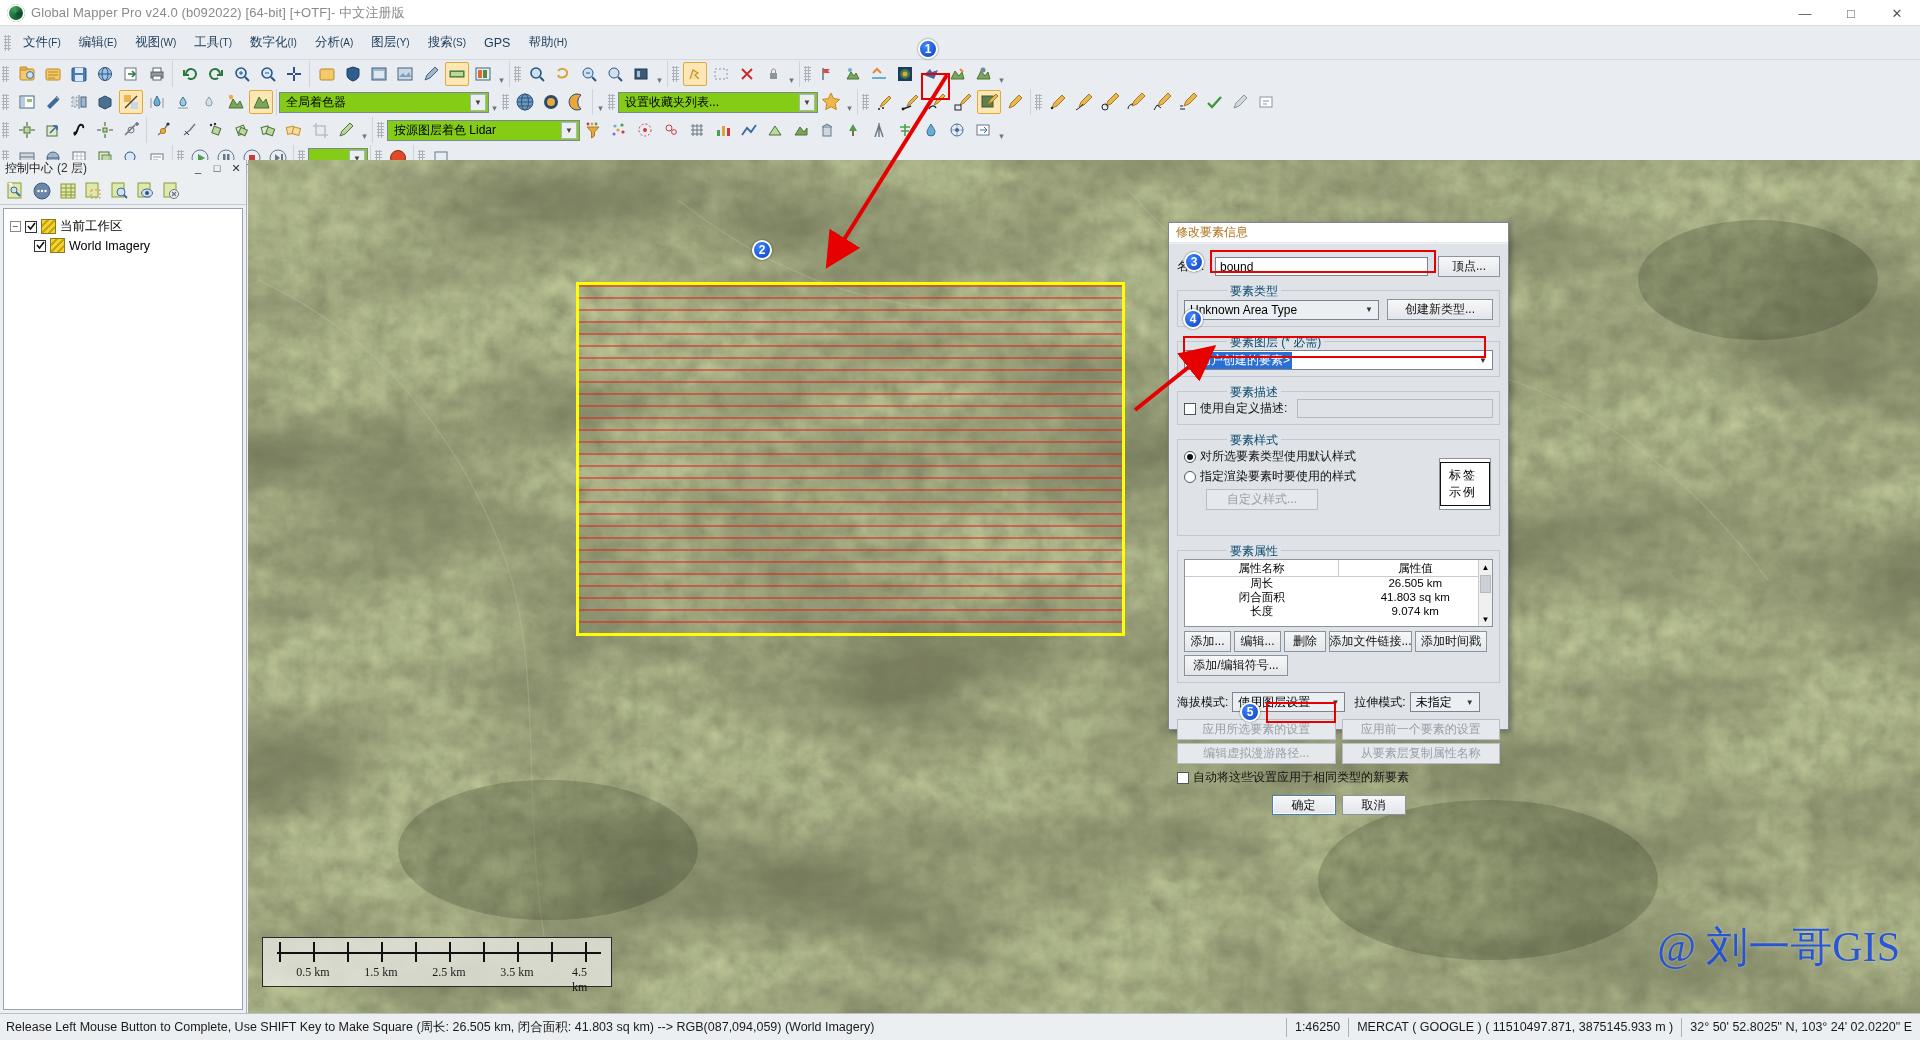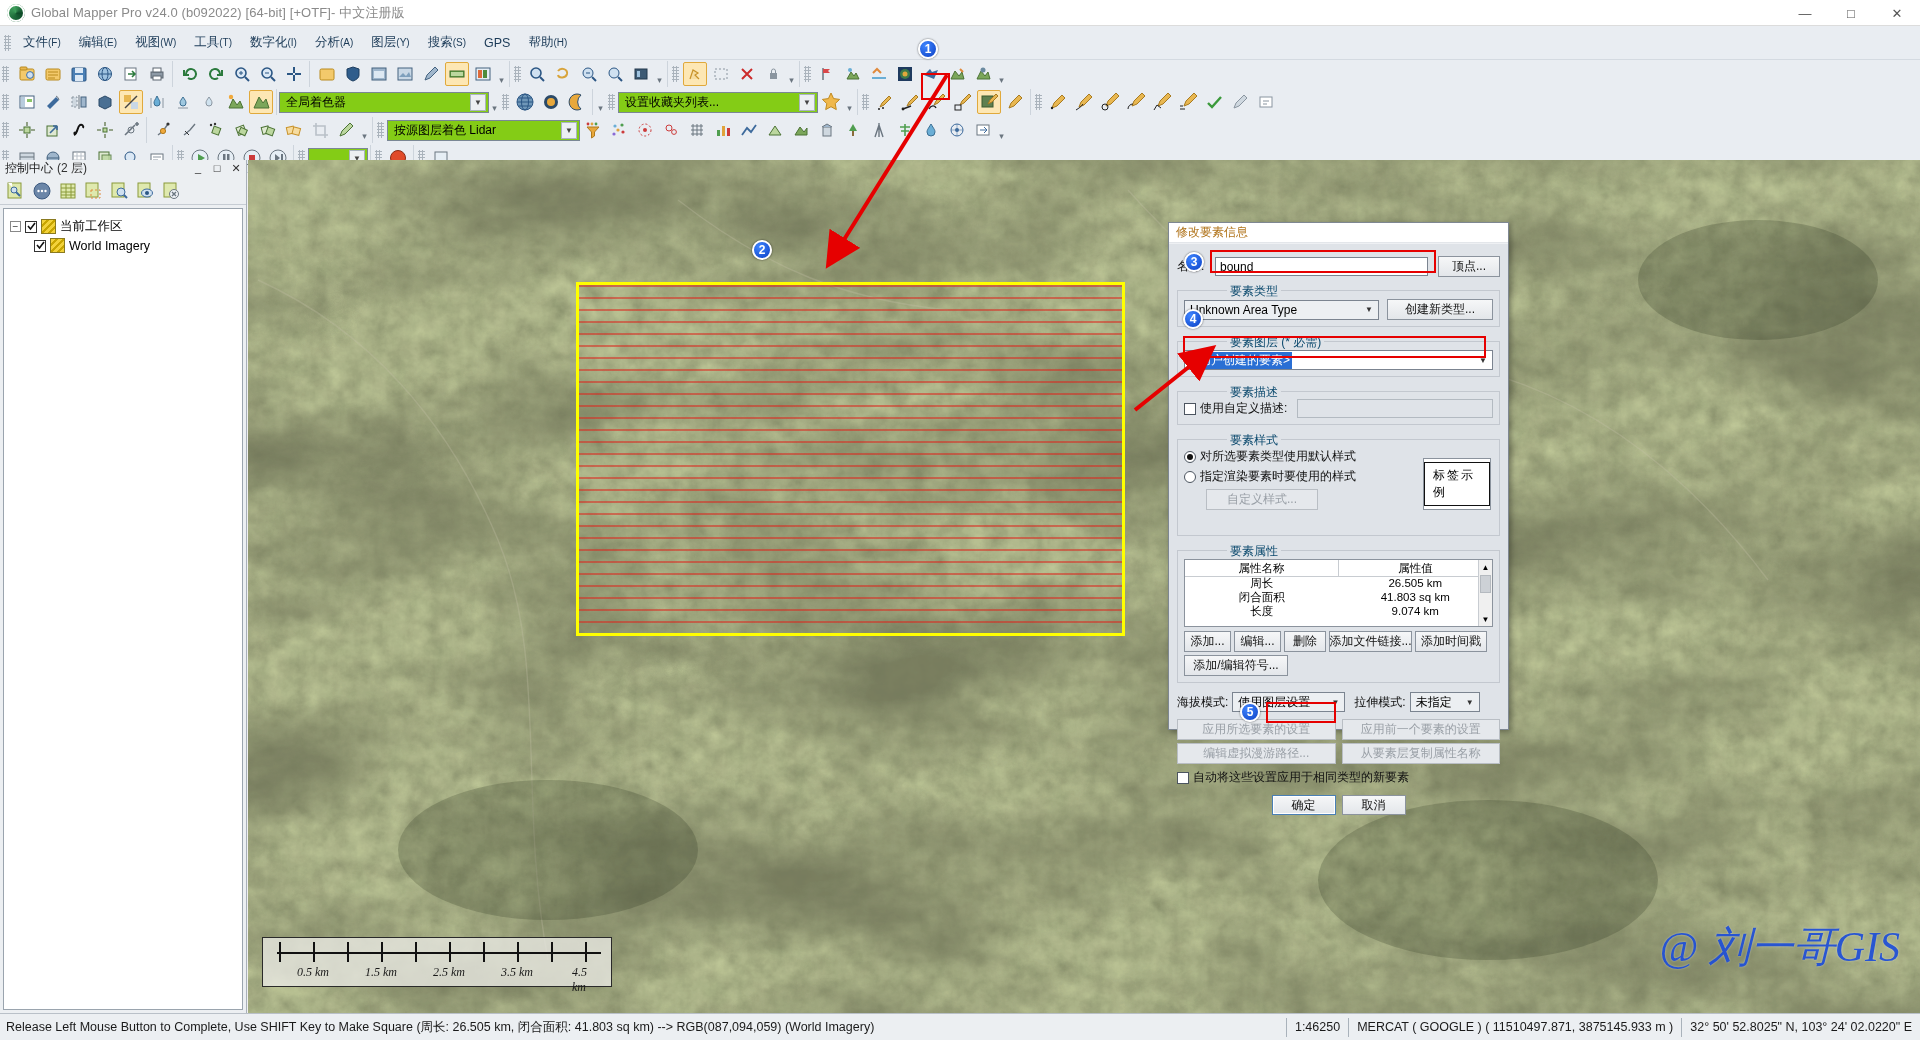--- a/index.html
+++ b/index.html
@@ -70,21 +70,21 @@
   .texp { width:11px;height:11px;border:1px solid #888; background:#fff;
     display:flex;align-items:center;justify-content:center; font-size:10px; line-height:9px; color:#333;}
   .tchk { width:12px;height:12px; border:1px solid #333; background:#fff;
     display:flex;align-items:center;justify-content:center; }
   .tchk svg{display:block}
   .ticon { width:15px;height:15px; border:1px solid #8a7a20;
     background:repeating-linear-gradient(-45deg,#f2d23a 0 3px,#c8a500 3px 5px); }
 
   
   .map { position:absolute; left:248px; top:160px; right:0; height:853px;
-     background:#6d7453; overflow:hidden;font-style:italic; }
+     background:#6d7453; overflow:hidden; }
   .mapimg { position:absolute; inset:0; }
 
   
   .selrect { position:absolute; left:328px; top:122px; width:543px; height:348px;
      border:3px solid #ffff00; box-sizing:content-box;
      background:repeating-linear-gradient(to bottom, rgba(220,40,30,.55) 0 2px, rgba(255,255,255,0) 2px 12px); }
 
   
   .scalebar { position:absolute; left:14px; bottom:26px; width:350px; height:50px;
      background:rgba(233,233,226,.80); border:1px solid #2a2a2a; }
@@ -1127,21 +1127,21 @@
                   <i></i>
                 </span>
               <span class="lbl" style="margin-left:4px">对所选要素类型使用默认样式</span>
             </div>
             <div class="row" style="margin-top:3px">
               <span class="rb"></span>
               <span class="lbl" style="margin-left:4px">指定渲染要素时要使用的样式</span>
             </div>
             <div class="btn dis" style="width:112px; margin:4px 0 0 22px">自定义样式...</div>
           </div>
-          <div class="labelbox" style="width:68px; height:52px; margin:6px 2px 0 6px">
+          <div class="labelbox" style="width:52px; height:52px; margin:6px 2px 0 6px">
             <span>标签示例</span>
           </div>
         </div>
       </div>
 
       <div class="grpbox" style="margin-top:14px; padding-bottom:6px">
         <span class="grptitle">要素属性</span>
         <div class="attrtbl" style="margin-top:4px">
           <div class="attr-head">
             <div>属性名称</div>

